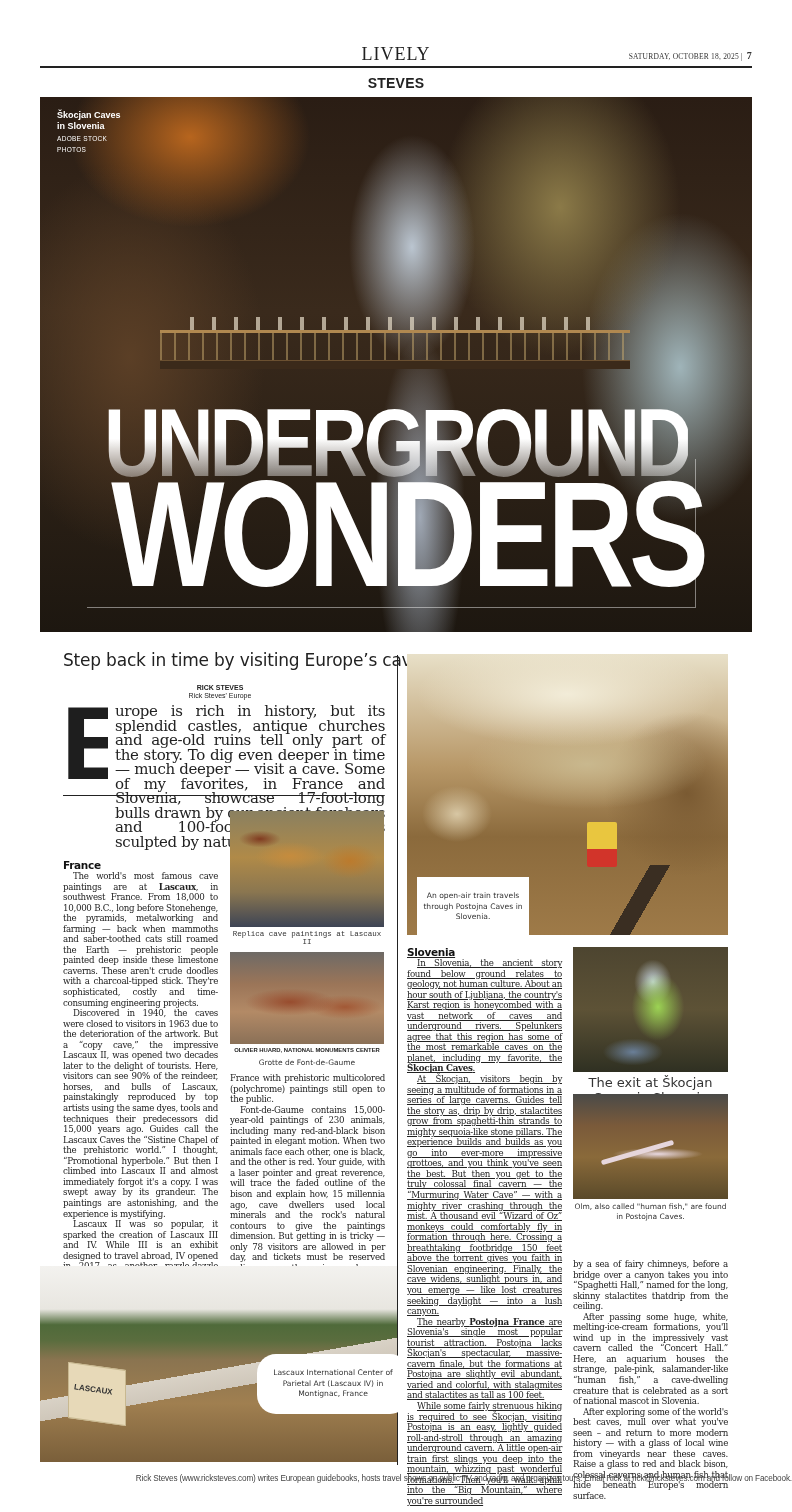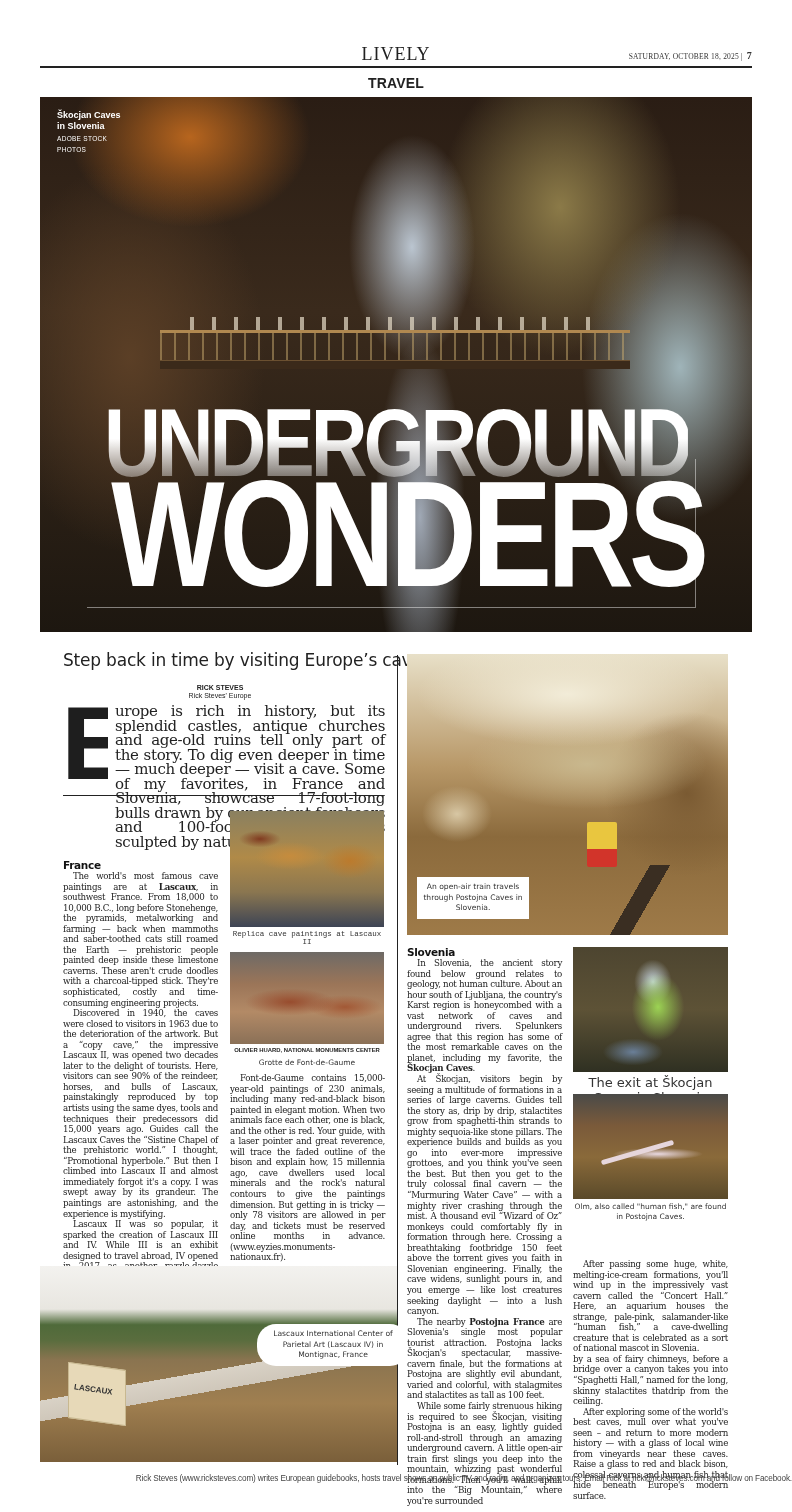--- a/index.html
+++ b/index.html
@@ -53,21 +53,21 @@
   .col-divider { left: 397px; top: 655px; width: 1px; height: 810px; background: #222; }
 
   
   .body-text { font-family: "DejaVu Serif", serif; font-size: 8.7px; line-height: 10.55px; color: #222; text-align: justify; letter-spacing: -0.3px; }
   .body-text p { text-indent: 10px; }
   .body-text b { font-weight: bold; }
   .subhead { font-family: "DejaVu Sans", sans-serif; font-weight: bold; font-size: 10.5px; line-height: 12px; color: #111; }
 
   .col1 { left: 63px; top: 811px; width: 155px; margin-top: 48px; }
   .col2 { left: 230px; top: 1073px; width: 155px; }
-  .col3 { left: 407px; top: 946px; width: 155px; }
+  .col3 { left: 407px; top: 946px; width: 155px; text-decoration: underline; }
   .col4 { left: 573px; top: 1259px; width: 155px; }
 
   
   .photo { overflow: hidden; }
   .photo-lascaux2 { left: 230px; top: 811px; width: 154px; height: 116px;
     background:
       radial-gradient(ellipse 50px 20px at 60px 45px, rgba(200,140,60,0.9), rgba(0,0,0,0) 70%),
       radial-gradient(ellipse 40px 25px at 120px 50px, rgba(190,120,40,0.85), rgba(0,0,0,0) 70%),
       radial-gradient(ellipse 30px 12px at 30px 28px, rgba(120,40,20,0.8), rgba(0,0,0,0) 70%),
       linear-gradient(180deg, #8a8060 0%, #b08a48 40%, #8a7650 70%, #3d4455 100%); }
@@ -82,21 +82,21 @@
 
   .photo-postojna { left: 407px; top: 654px; width: 321px; height: 281px;
     background:
       radial-gradient(ellipse 200px 70px at 160px 40px, #f2ecd8, rgba(0,0,0,0) 75%),
       radial-gradient(ellipse 160px 60px at 180px 110px, #c9b88e, rgba(0,0,0,0) 75%),
       radial-gradient(ellipse 50px 40px at 50px 160px, #d8c7a4, rgba(0,0,0,0) 70%),
       radial-gradient(ellipse 110px 110px at 280px 140px, #7a5a32, rgba(0,0,0,0) 75%),
       linear-gradient(180deg, #e8e0c8 0%, #b89868 40%, #8b6a3c 65%, #9e7a48 100%); }
   .train { left: 587px; top: 822px; width: 30px; height: 45px; background: linear-gradient(180deg, #e9c63f 0%, #e9c63f 60%, #d2342a 60%, #d2342a 100%); border-radius: 2px; }
   .track { left: 610px; top: 865px; width: 60px; height: 70px; background: linear-gradient(120deg, transparent 40%, #3a2e22 40%, #3a2e22 60%, transparent 60%); }
-  .cap-box { background: #fff; font-family: "DejaVu Sans", sans-serif; font-size: 7.6px; line-height: 10.5px; color: #333; text-align: center; padding: 5px 6px; }
+  .cap-box { background: #fff; font-family: "DejaVu Sans", sans-serif; font-size: 7.6px; line-height: 10.5px; color: #333; text-align: center; padding: 14px 6px; }
   .cap-postojna { left: 417px; top: 877px; width: 112px; }
 
   .photo-skocjan-exit { left: 573px; top: 947px; width: 155px; height: 125px;
     background:
       radial-gradient(ellipse 35px 45px at 85px 60px, #9cd354, rgba(0,0,0,0) 75%),
       radial-gradient(ellipse 25px 30px at 80px 35px, #c6d5e0, rgba(0,0,0,0) 75%),
       radial-gradient(ellipse 40px 18px at 60px 105px, #6a7f98, rgba(0,0,0,0) 75%),
       linear-gradient(180deg, #4d4530 0%, #5d5236 50%, #2f3022 100%); }
   .cap-skocjan-exit { left: 573px; top: 1075px; width: 155px; text-align: center; font-family: "DejaVu Sans", sans-serif; font-size: 13px; color: #333; }
   .photo-olm { left: 573px; top: 1094px; width: 155px; height: 105px;
@@ -105,35 +105,35 @@
       linear-gradient(180deg, #4a4a48 0%, #7a5a3a 30%, #8a6a3a 60%, #5a4a2a 100%); }
   .olm { left: 600px; top: 1150px; width: 75px; height: 5px; background: #e6d6dc; border-radius: 3px; transform: rotate(-16deg); }
   .cap-olm { left: 573px; top: 1202px; width: 155px; text-align: center; font-family: "DejaVu Sans", sans-serif; font-size: 7.5px; line-height: 10px; color: #333; }
 
   .photo-lascaux4 { left: 40px; top: 1266px; width: 357px; height: 196px;
     background:
       linear-gradient(170deg, rgba(0,0,0,0) 52%, #d9d2c6 52%, #cfc7ba 60%, rgba(0,0,0,0) 60%),
       linear-gradient(180deg, #f3f2ef 0%, #e8e6e0 22%, #4f6a3a 30%, #5a6d3e 38%, #8a7450 48%, #a07f50 70%, #7a5f3a 100%); }
   .lascaux-sign { left: 68px; top: 1366px; width: 58px; height: 56px; background: #e7d9b8; transform: skewY(8deg); border: 1px solid #c8b890; }
   .lascaux-sign-text { left: 74px; top: 1385px; font-family: "Liberation Sans", sans-serif; font-weight: bold; font-size: 8px; color: #333; transform: rotate(8deg); }
-  .cap-lascaux4 { left: 257px; top: 1324px; width: 152px; border-radius: 19px; }
+  .cap-lascaux4 { left: 257px; top: 1354px; width: 152px; border-radius: 19px; }
 
   .footer-note { left: 0; width: 792px; top: 1474px; text-align: right; font-family: "Liberation Sans", sans-serif; font-size: 8.2px; color: #444; letter-spacing: -0.15px; }
 </style>
 </head>
 <body>
 
 <div class="abs masthead-title">LIVELY</div>
 <div class="abs masthead-date">
   <span>SATURDAY, OCTOBER 18, 2025</span>
   <span>|</span>
   <b>7</b>
 </div>
 <div class="abs masthead-rule"></div>
-<div class="abs section-label">TRAVEL</div>
+<div class="abs section-label">STEVES</div>
 
 <div class="abs hero">
   <div class="abs hero-people"></div>
   <div class="abs hero-bridge"></div>
   <div class="abs hero-bridge-deck"></div>
   <div class="abs hero-caption">
     <div class="t">Škocjan Caves</div>
     <div class="t">in Slovenia</div>
     <div class="c">ADOBE STOCK</div>
     <div class="c">PHOTOS</div>
@@ -162,20 +162,21 @@
   <p><span>To see actual, original prehistoric art, head to the nearby </span><b>Grotte de Font-de-Gaume</b><span>. Even if you're not a connoisseur of Cro-Magnon culture, you'll dig this cave — the last one in</span></p>
 </div>
 
 <div class="abs photo photo-lascaux2"></div>
 <div class="abs cap-lascaux2">Replica cave paintings at Lascaux II</div>
 <div class="abs photo photo-fontdegaume"></div>
 <div class="abs credit-fontdegaume">OLIVIER HUARD, NATIONAL MONUMENTS CENTER</div>
 <div class="abs cap-fontdegaume">Grotte de Font-de-Gaume</div>
 
 <div class="abs body-text col2">
+  <p style="text-indent:0">France with prehistoric multicolored (polychrome) paintings still open to the public.</p>
   <p>Font-de-Gaume contains 15,000-year-old paintings of 230 animals, including many red-and-black bison painted in elegant motion. When two animals face each other, one is black, and the other is red. Your guide, with a laser pointer and great reverence, will trace the faded outline of the bison and explain how, 15 millennia ago, cave dwellers used local minerals and the rock's natural contours to give the paintings dimension. But getting in is tricky — only 78 visitors are allowed in per day, and tickets must be reserved online months in advance. (www.eyzies.monuments-nationaux.fr).</p>
 </div>
 
 <div class="abs photo photo-lascaux4"></div>
 <div class="abs lascaux-sign"></div>
 <div class="abs lascaux-sign-text">LASCAUX</div>
 <div class="abs cap-box cap-lascaux4">Lascaux International Center of Parietal Art (Lascaux IV) in Montignac, France</div>
 
 <div class="abs photo photo-postojna"></div>
 <div class="abs train"></div>
@@ -190,18 +191,18 @@
   <p>While some fairly strenuous hiking is required to see Škocjan, visiting Postojna is an easy, lightly guided roll-and-stroll through an amazing underground cavern. A little open-air train first slings you deep into the mountain, whizzing past wonderful formations. Then you'll walk uphill into the “Big Mountain,” where you're surrounded</p>
 </div>
 
 <div class="abs photo photo-skocjan-exit"></div>
 <div class="abs cap-skocjan-exit">The exit at Škocjan Caves in Slovenia</div>
 <div class="abs photo photo-olm"></div>
 <div class="abs olm"></div>
 <div class="abs cap-olm">Olm, also called "human fish," are found in Postojna Caves.</div>
 
 <div class="abs body-text col4">
+  <p style="text-indent:0">by a sea of fairy chimneys, before a bridge over a canyon takes you into “Spaghetti Hall,” named for the long, skinny stalactites thatdrip from the ceiling.</p>
   <p>After passing some huge, white, melting-ice-cream formations, you'll wind up in the impressively vast cavern called the “Concert Hall.” Here, an aquarium houses the strange, pale-pink, salamander-like “human fish,” a cave-dwelling creature that is celebrated as a sort of national mascot in Slovenia.</p>
-  <p style="text-indent:0">by a sea of fairy chimneys, before a bridge over a canyon takes you into “Spaghetti Hall,” named for the long, skinny stalactites thatdrip from the ceiling.</p>
   <p>After exploring some of the world's best caves, mull over what you've seen – and return to more modern history — with a glass of local wine from vineyards near these caves. Raise a glass to red and black bison, colossal caverns and human fish that hide beneath Europe's modern surface.</p>
 </div>
 
 <div class="abs footer-note">Rick Steves (www.ricksteves.com) writes European guidebooks, hosts travel shows on public TV and radio, and organizes tours. Email Rick at rick@ricksteves.com and follow on Facebook.</div>
 
 </body></html>

